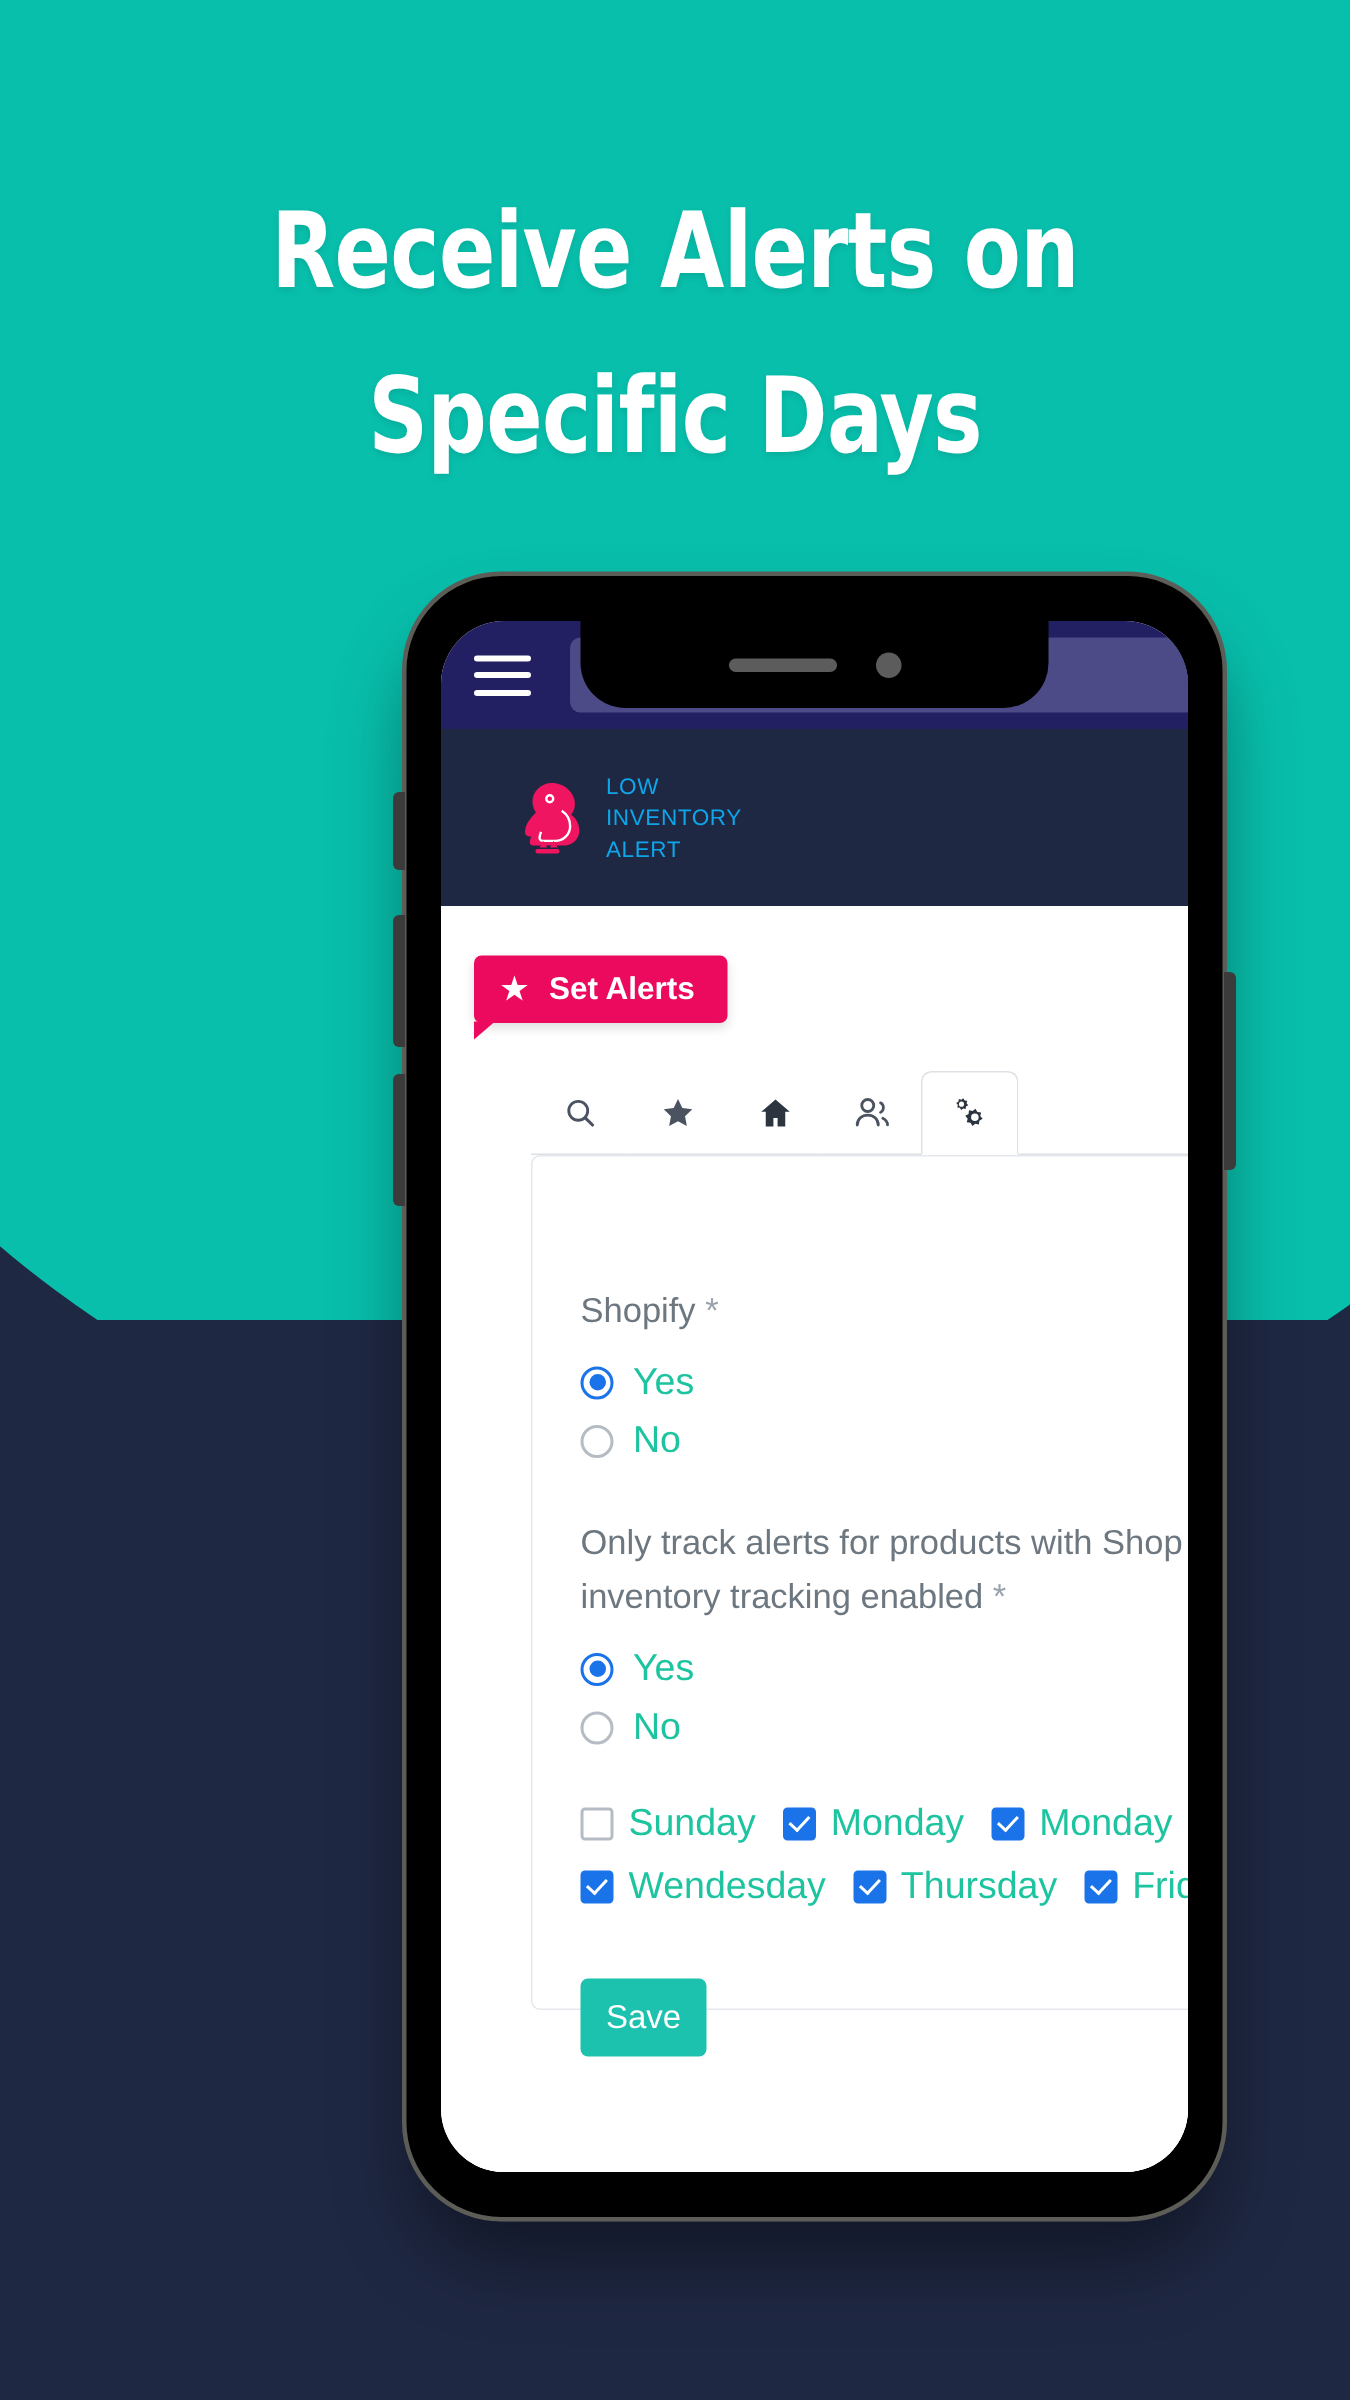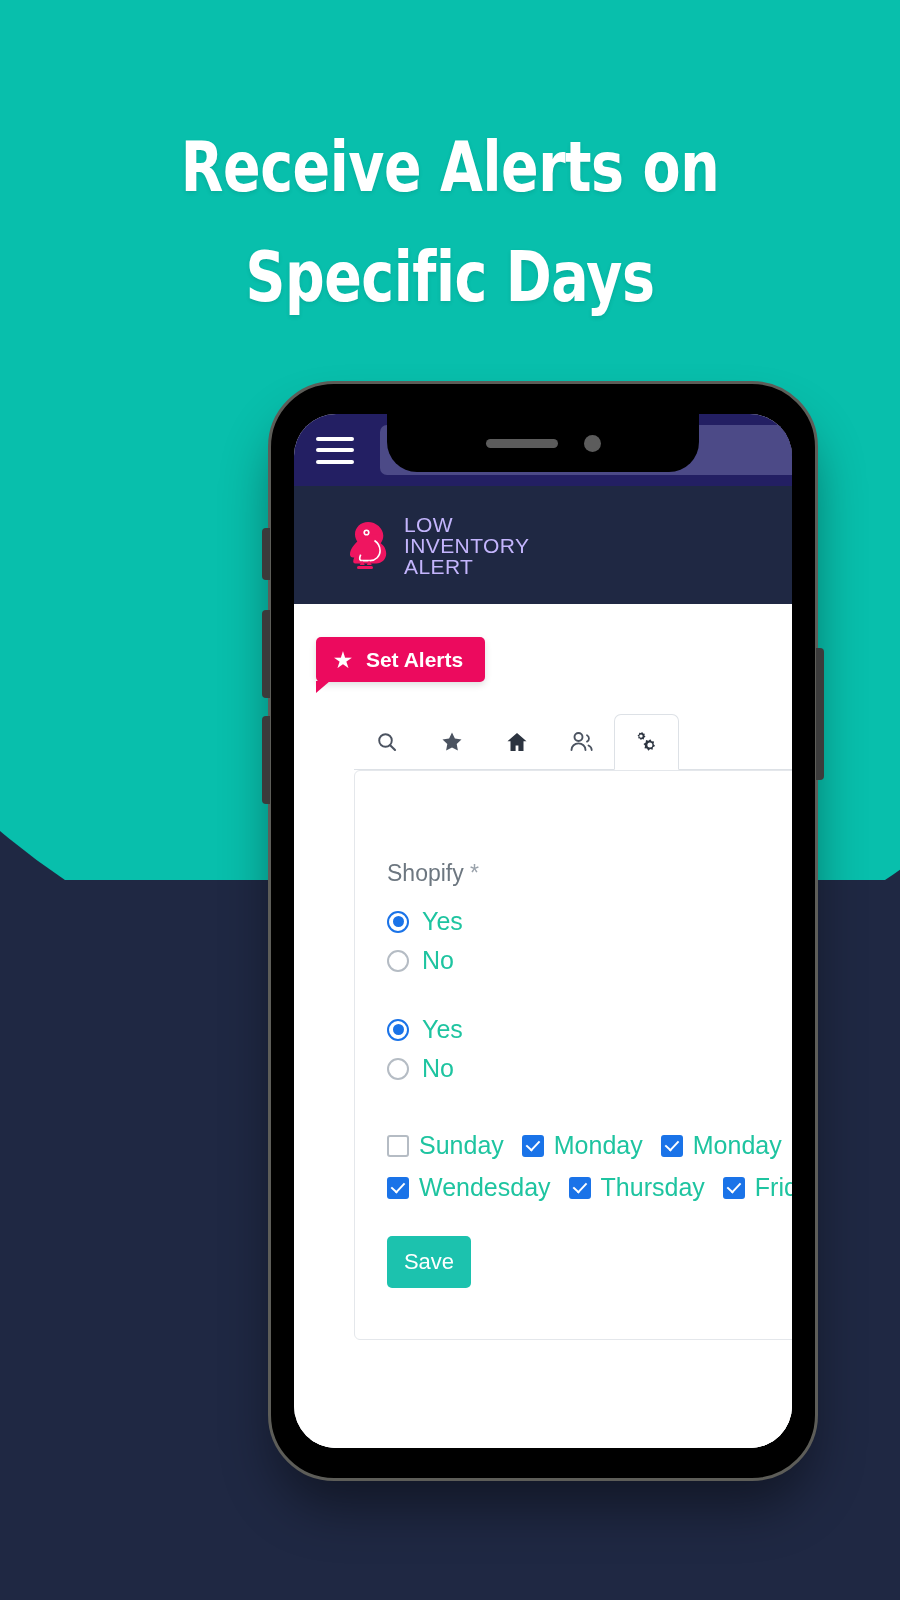--- a/index.html
+++ b/index.html
@@ -105,21 +105,21 @@
   }
   #search-placeholder { color:#dcdaf0; font-size:24px; white-space:nowrap; }
 
   
   #brand-band {
     position:absolute; left:0; top:72px; width:100%; height:118px;
     background:#1f2843;
     display:flex; align-items:center; padding-left:50px; gap:14px;
   }
   #brand-text {
-    color:#c4b5fd; font-size:21px; line-height:21px;
+    color:#0ea5e9; font-size:15px; line-height:21px;
     letter-spacing:0.4px; font-weight:400; text-transform:uppercase;
   }
 
   
   #content-sheet {
     position:absolute; left:0; top:190px; width:100%; bottom:0;
     background:#ffffff;
   }
   #content-inner { position:absolute; left:16px; top:0; right:0; bottom:0; background:#fff; }
 
@@ -183,21 +183,21 @@
     flex:0 0 auto; box-sizing:border-box;
   }
   .radio.off { border:2px solid #b5bcc4; }
   .radio .dot { width:11px; height:11px; border-radius:50%; background:#1a73e8; }
   .opt-label { color:#1ec4a0; font-size:25px; }
 
   .q-block { margin-bottom:30px; }
 
   
   #days-rows { margin-top:10px; width:430px; }
-  .day-row { display:flex; align-items:flex-end; height:42px; }
+  .day-row { display:flex; align-items:flex-start; height:42px; }
   .day-item { display:flex; align-items:center; gap:10px; margin-right:18px; }
   .cbox {
     width:22px; height:22px; border-radius:3px;
     border:2px solid #b5bcc4; background:#fff; flex:0 0 auto;
     box-sizing:border-box;
   }
   .cbox.on {
     background:#1a73e8; border-color:#1a73e8;
     display:flex; align-items:center; justify-content:center;
   }
@@ -336,20 +336,25 @@
                 <span class="opt-label">Yes</span>
               </div>
               <div class="opt-row">
                 <span class="radio off"></span>
                 <span class="opt-label">No</span>
               </div>
             </div>
           </div>
 
           <div class="q-block">
+            <div class="q-text">
+              <span>Only track alerts for products with Shop</span><br>
+              <span>inventory tracking enabled</span>
+              <span class="req">*</span>
+            </div>
             <div class="opt-group">
               <div class="opt-row">
                 <span class="radio">
                     <span class="dot"></span>
                   </span>
                 <span class="opt-label">Yes</span>
               </div>
               <div class="opt-row">
                 <span class="radio off"></span>
                 <span class="opt-label">No</span>

